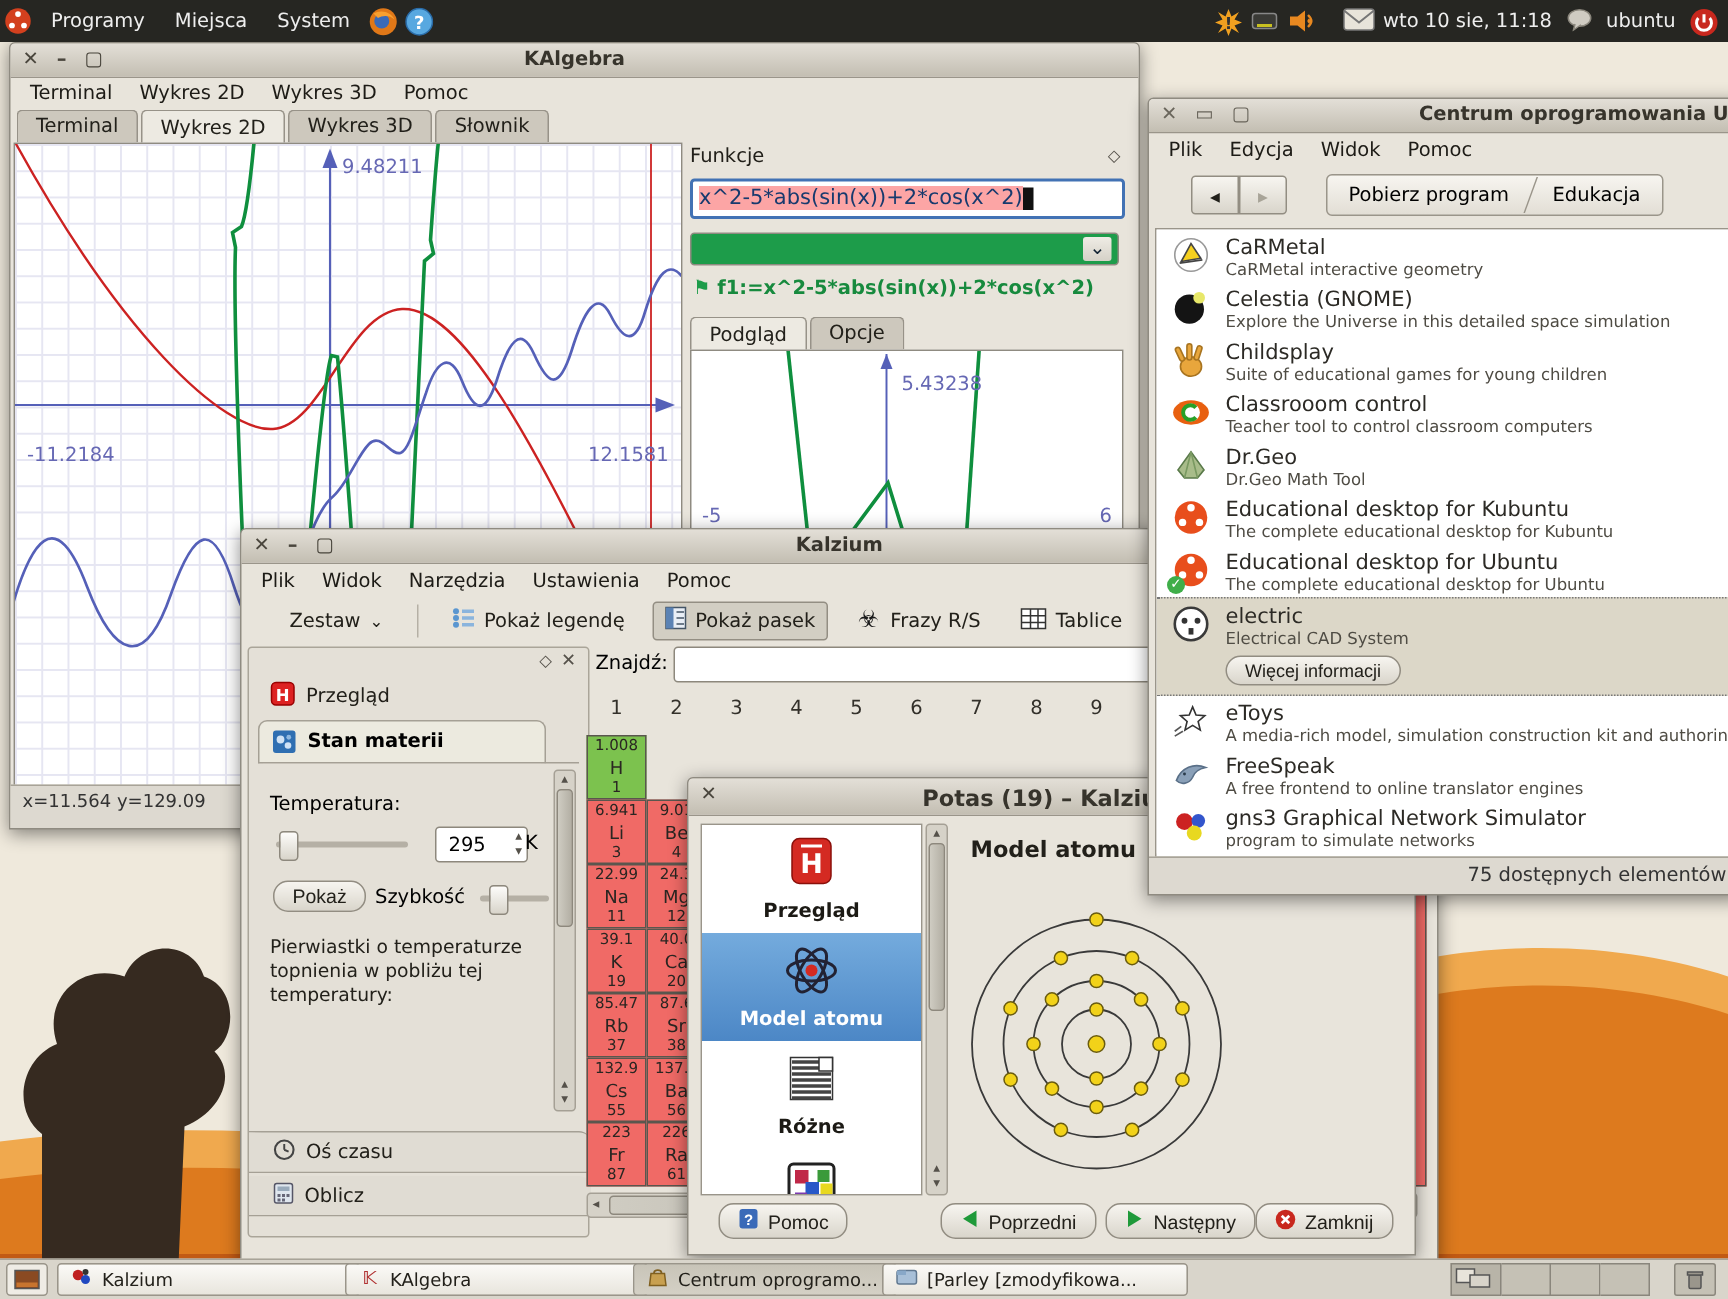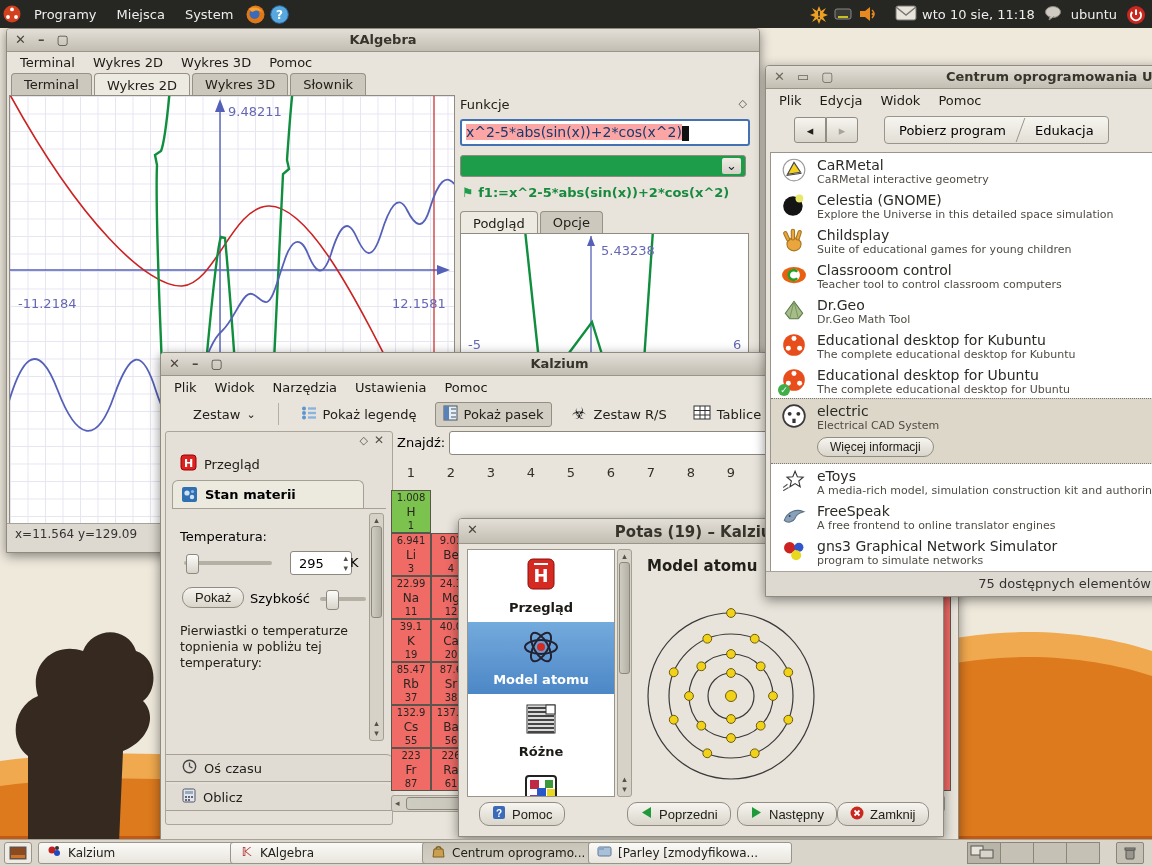--- a/index.html
+++ b/index.html
@@ -169,21 +169,21 @@
       <div class="plotarea" style="left:4px;top:138px;width:287px;height:133px;background-image:none;">
         <svg width="287" height="133" style="position:absolute;left:0;top:0">
           <line x1="130" y1="2" x2="130" y2="130" stroke="#5560b8" stroke-width="1.3"></line>
           <polygon points="126,12 130,2 134,12" fill="#5560b8"></polygon>
           <line x1="0" y1="127" x2="278" y2="127" stroke="#5560b8" stroke-width="1.3"></line>
           <polygon points="270,122 282,127 270,132" fill="#5560b8"></polygon>
           <path d="M64,-4 L78,127" stroke="#0f8f3e" stroke-width="2.4" fill="none"></path>
           <path d="M102,127 L131,88 L143,127" stroke="#0f8f3e" stroke-width="2.4" fill="none"></path>
           <path d="M192,-4 L183,127" stroke="#0f8f3e" stroke-width="2.4" fill="none"></path>
         </svg>
-        <span class="plotlabel" style="left:140px;top:9px;text-align:right;">5.43238</span>
+        <span class="plotlabel" style="left:140px;top:15px;text-align:right;">5.43238</span>
         <span class="plotlabel" style="left:7px;top:103px;">-5</span>
         <span class="plotlabel" style="left:272px;top:103px;">6</span>
       </div>
     </div>
 
     <div class="statusbar" style="height:22px;padding:3px 8px;">x=11.564 y=129.09</div>
   </div>
 
   <div class="window" id="win-kalzium" style="left:160px;top:352px;width:797px;height:488px;z-index:20;">
     <div class="titlebar">
@@ -229,21 +229,21 @@
               <line x1="8" y1="4" x2="13" y2="4" stroke="#456"></line>
               <line x1="8" y1="8" x2="13" y2="8" stroke="#456"></line>
               <line x1="8" y1="12" x2="13" y2="12" stroke="#456"></line>
             </svg></span>
           <span>Pokaż pasek</span>
         </span>
         <span class="tbbtn">
           <span><svg width="18" height="18">
               <text x="9" y="15" text-anchor="middle" font-size="16" fill="#1a1a1a">☣</text>
             </svg></span>
-          <span>Zestaw R/S</span>
+          <span>Frazy R/S</span>
         </span>
         <span class="tbbtn">
           <span><svg width="18" height="15">
               <rect x="1" y="1" width="16" height="13" fill="#fff" stroke="#333"></rect>
               <line x1="1" y1="5.5" x2="17" y2="5.5" stroke="#333"></line>
               <line x1="1" y1="10" x2="17" y2="10" stroke="#333"></line>
               <line x1="7" y1="1" x2="7" y2="14" stroke="#333"></line>
               <line x1="12" y1="1" x2="12" y2="14" stroke="#333"></line>
             </svg></span>
           <span>Tablice</span>

